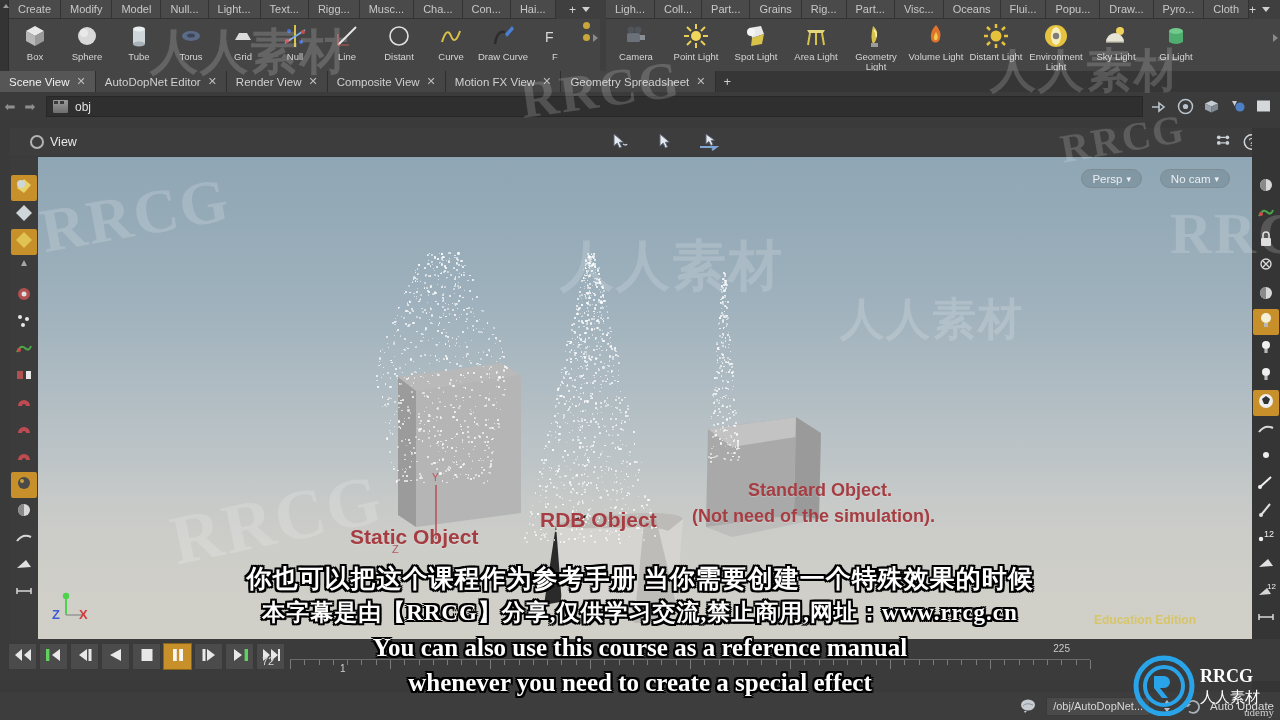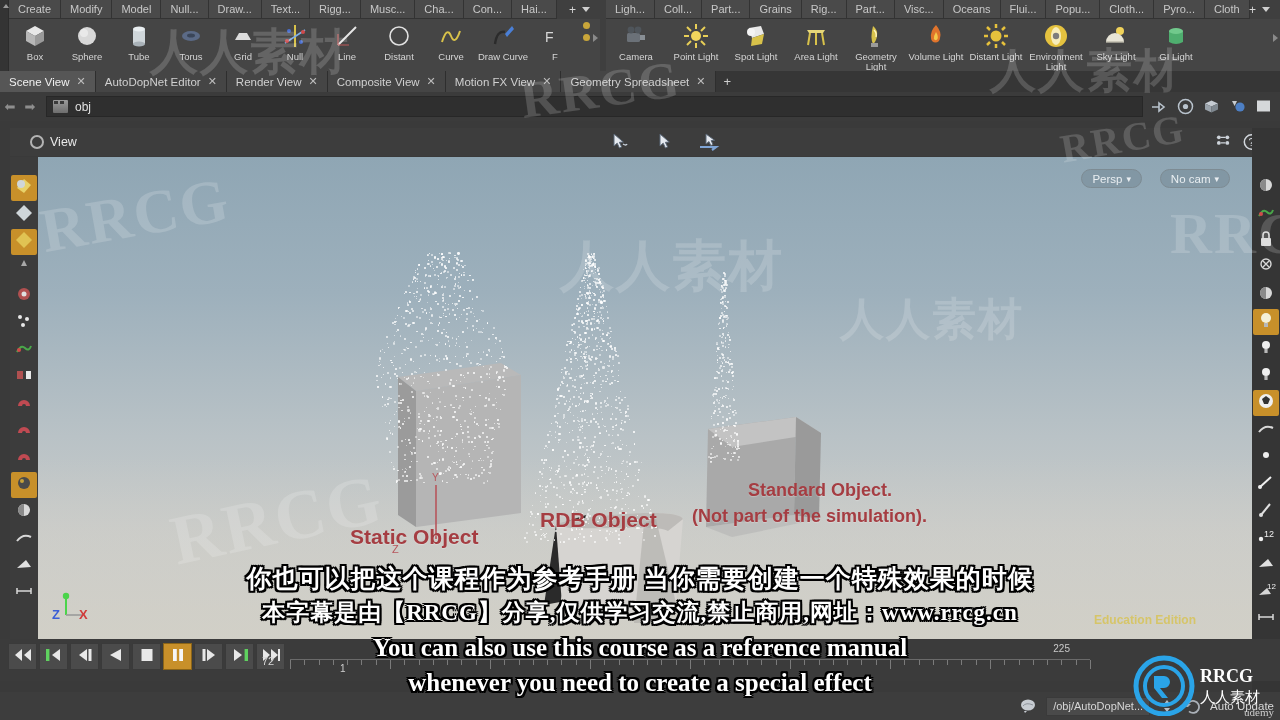--- a/index.html
+++ b/index.html
@@ -154,21 +154,21 @@
 
   <div class="shelf-wrap">
 
     <div class="shelf-col shelf-left">
       <div class="shelf-gutter"></div>
       <div class="tabrow" id="left-tabs">
           <div class="shelf-tab first">Create</div>
           <div class="shelf-tab">Modify</div>
           <div class="shelf-tab">Model</div>
           <div class="shelf-tab">Null...</div>
-          <div class="shelf-tab">Draw...</div>
+          <div class="shelf-tab">Light...</div>
           <div class="shelf-tab">Text...</div>
           <div class="shelf-tab">Rigg...</div>
           <div class="shelf-tab">Musc...</div>
           <div class="shelf-tab">Cha...</div>
           <div class="shelf-tab">Con...</div>
           <div class="shelf-tab">Hai...</div>
         </div>
       <div class="tab-plus">
         <span>+</span>
         <span class="caret-dn"></span>
@@ -288,21 +288,21 @@
           <div class="shelf-tab first">Ligh...</div>
           <div class="shelf-tab">Coll...</div>
           <div class="shelf-tab">Part...</div>
           <div class="shelf-tab">Grains</div>
           <div class="shelf-tab">Rig...</div>
           <div class="shelf-tab">Part...</div>
           <div class="shelf-tab">Visc...</div>
           <div class="shelf-tab">Oceans</div>
           <div class="shelf-tab">Flui...</div>
           <div class="shelf-tab">Popu...</div>
-          <div class="shelf-tab">Cloth...</div>
+          <div class="shelf-tab">Draw...</div>
           <div class="shelf-tab">Pyro...</div>
           <div class="shelf-tab">Cloth</div>
         </div>
       <div class="tab-plus">
         <span>+</span>
         <span class="caret-dn"></span>
       </div>
       <div class="toolrow" id="right-tools">
           <div class="tool">
        <span class="glyph">
@@ -2534,21 +2534,21 @@
         <i style="left:29.0px;top:31.0px;width:2.2px;height:2.2px;opacity:0.61"></i>
         <i style="left:35.9px;top:93.0px;width:1.4px;height:1.4px;opacity:0.66"></i>
         <i style="left:39.8px;top:114.3px;width:1.1px;height:1.1px;opacity:0.80"></i>
         <i style="left:26.2px;top:127.8px;width:1.2px;height:1.2px;opacity:0.91"></i>
       </div>
 
     <div id="scene-labels">
         <div class="scene-label" style="left:312px;top:368px;font-size:21px;">Static Object</div>
         <div class="scene-label" style="left:502px;top:351px;font-size:21px;">RDB Object</div>
         <div class="scene-label" style="left:710px;top:323px;font-size:18px;">Standard Object.</div>
-        <div class="scene-label" style="left:654px;top:349px;font-size:18px;">(Not part of the simulation).</div>
+        <div class="scene-label" style="left:654px;top:349px;font-size:18px;">(Not need of the simulation).</div>
       </div>
 
     <div class="axisgiz">
       <svg width="52" height="34" viewBox="0 0 52 34">
         <line x1="14" y1="26" x2="14" y2="8" stroke="#4bd44b" stroke-width="2"></line>
         <circle cx="14" cy="7" r="3.2" fill="#4bd44b"></circle>
         <line x1="14" y1="26" x2="30" y2="26" stroke="#9a9a9a" stroke-width="1.6"></line>
         <text x="0" y="30" fill="#3b5ed6" font-size="13" font-weight="bold" font-family="Liberation Sans">Z</text>
         <text x="27" y="30" fill="#d03b3b" font-size="13" font-weight="bold" font-family="Liberation Sans">X</text>
       </svg>

